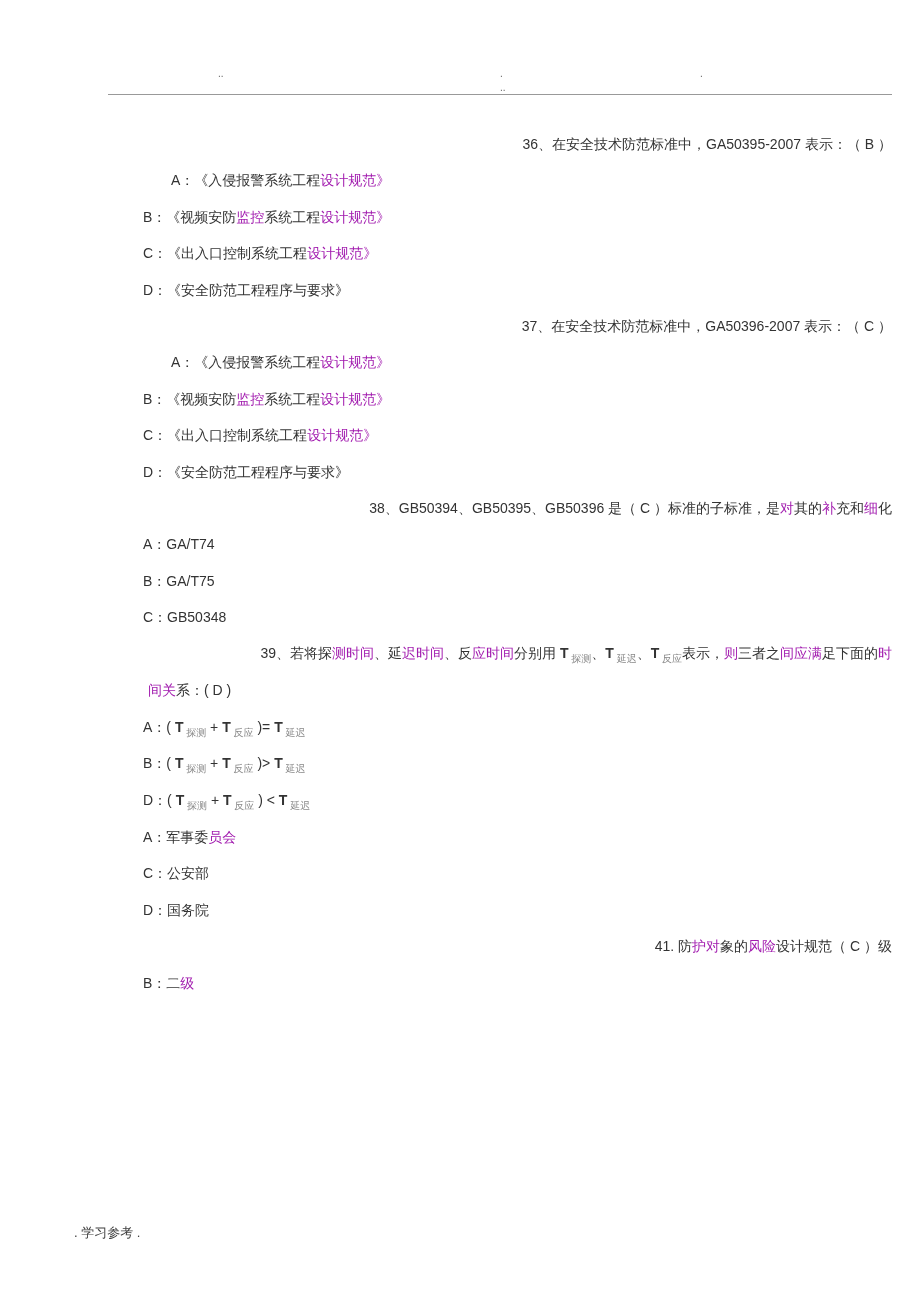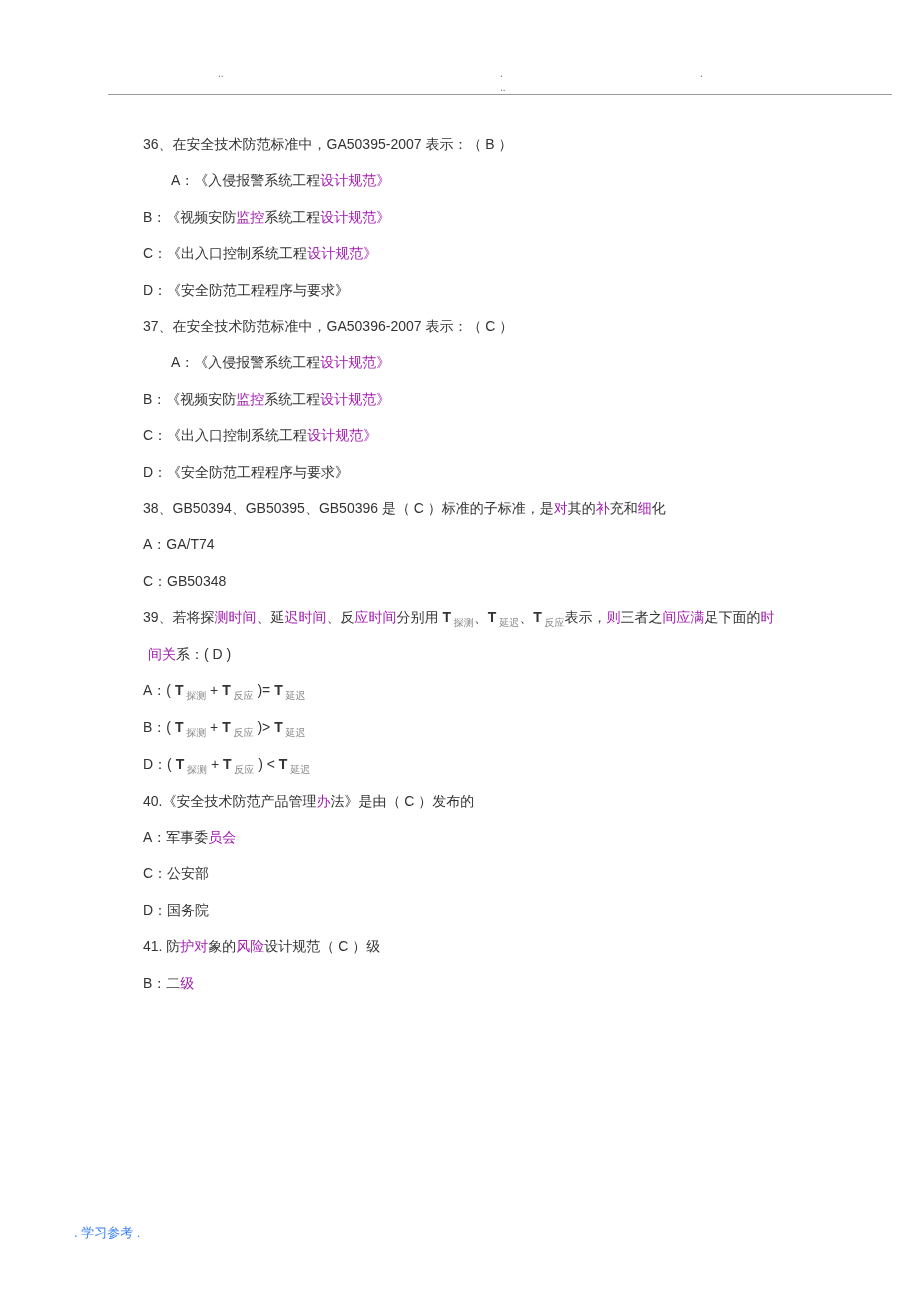--- a/index.html
+++ b/index.html
@@ -43,20 +43,21 @@
       top: 126px;
       left: 108px;
       right: 28px;
       line-height: 2.6;
     }
     .line {
       margin-bottom: 0;
     }
     .indent-q {
       text-indent: 2.5em;
+      text-align: right;
     }
     .indent-opt {
       text-indent: 2.5em;
     }
     .indent-opt-a {
       text-indent: 4.5em;
     }
     .no-indent {
       text-indent: 0;
       margin-left: 40px;
@@ -70,21 +71,21 @@
       color: #888;
     }
     .bold {
       font-weight: bold;
     }
     .footer {
       position: absolute;
       bottom: 60px;
       left: 74px;
       font-size: 13px;
-      color: #3b82f6;
+      color: #404040;
     }
   </style>
 </head>
 <body>
 
 <div class="header-marks">
   <span class="header-mark mark-1">..</span>
   <span class="header-mark mark-2">.</span>
   <span class="header-mark mark-3">.</span>
   <span class="header-mark mark-4">..</span>
@@ -101,32 +102,32 @@
   <div class="line indent-opt"><span>D：《安全防范工程程序与要求》</span></div>
 
   <div class="line indent-q"><span>37、在安全技术防范标准中，GA50396-2007 表示：（  C  ）</span></div>
   <div class="line indent-opt-a"><span>A：《入侵报警系统工程</span><span class="gray">设计规范》</span></div>
   <div class="line indent-opt"><span>B：《视频安防</span><span class="gray">监控</span><span>系统工程</span><span class="gray">设计规范》</span></div>
   <div class="line indent-opt"><span>C：《出入口控制系统工程</span><span class="gray">设计规范》</span></div>
   <div class="line indent-opt"><span>D：《安全防范工程程序与要求》</span></div>
 
   <div class="line indent-q"><span>38、GB50394、GB50395、GB50396 是（  C  ）标准的子标准，是</span><span class="gray">对</span><span>其的</span><span class="gray">补</span><span>充和</span><span class="gray">细</span><span>化</span></div>
   <div class="line indent-opt"><span>A：GA/T74</span></div>
+  <div class="line indent-opt"><span>B：GA/T75</span></div>
   <div class="line indent-opt"><span>C：GB50348</span></div>
 
   <div class="line indent-q">
     <span>39、若将探</span><span class="gray">测时间</span><span>、延</span><span class="gray">迟时间</span><span>、反</span><span class="gray">应时间</span><span>分别用 </span><span class="bold">T</span><span class="sub"> 探测</span><span>、</span><span class="bold">T</span><span class="sub"> 延迟</span><span>、</span><span class="bold">T</span><span class="sub"> 反应</span><span>表示，</span><span class="gray">则</span><span>三者之</span><span class="gray">间应满</span><span>足下面的</span><span class="gray">时</span>
   </div>
   <div class="line no-indent"><span class="gray">间关</span><span>系：( D )</span></div>
 
   <div class="line indent-opt"><span>A：( </span><span class="bold">T</span><span class="sub"> 探测</span><span> + </span><span class="bold">T</span><span class="sub"> 反应</span><span> )= </span><span class="bold">T</span><span class="sub"> 延迟</span></div>
   <div class="line indent-opt"><span>B：( </span><span class="bold">T</span><span class="sub"> 探测</span><span> + </span><span class="bold">T</span><span class="sub"> 反应</span><span> )&gt; </span><span class="bold">T</span><span class="sub"> 延迟</span></div>
   <div class="line indent-opt"><span>D：( </span><span class="bold">T</span><span class="sub"> 探测</span><span> + </span><span class="bold">T</span><span class="sub"> 反应</span><span> ) &lt; </span><span class="bold">T</span><span class="sub"> 延迟</span></div>
 
-  <div class="line indent-q"><span>40.《安全技术防范产品管理</span><span class="gray">办</span><span>法》是由（  C  ）发布的</span></div>
   <div class="line indent-opt"><span>A：军事委</span><span class="gray">员会</span></div>
   <div class="line indent-opt"><span>C：公安部</span></div>
   <div class="line indent-opt"><span>D：国务院</span></div>
 
   <div class="line indent-q"><span>41. 防</span><span class="gray">护对</span><span>象的</span><span class="gray">风险</span><span>设计规范（  C  ）级</span></div>
   <div class="line indent-opt"><span>B：二</span><span class="gray">级</span></div>
 
 </div>
 
 <div class="footer">.  学习参考        .</div>

